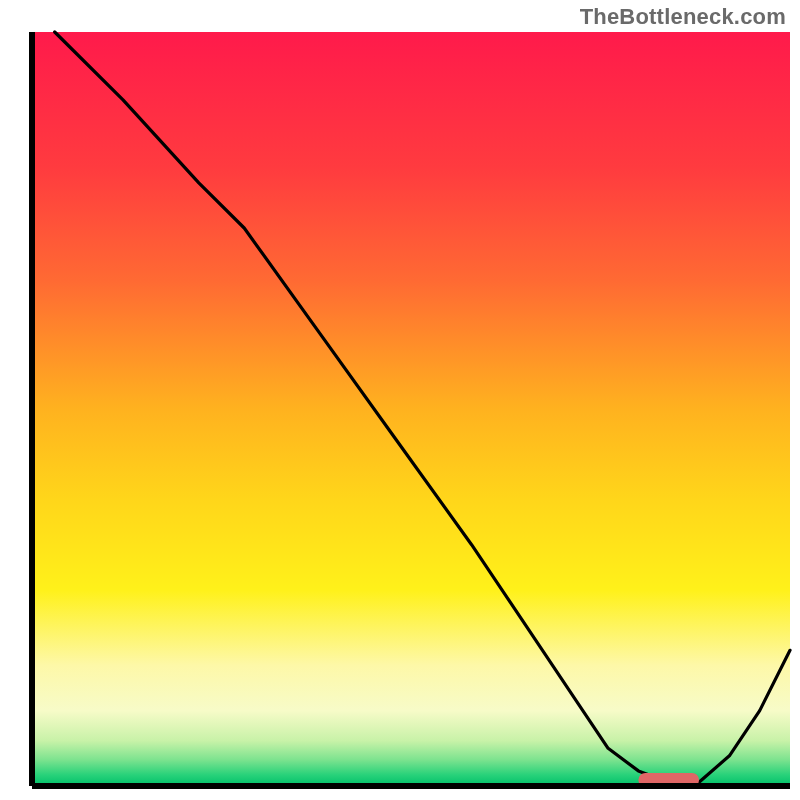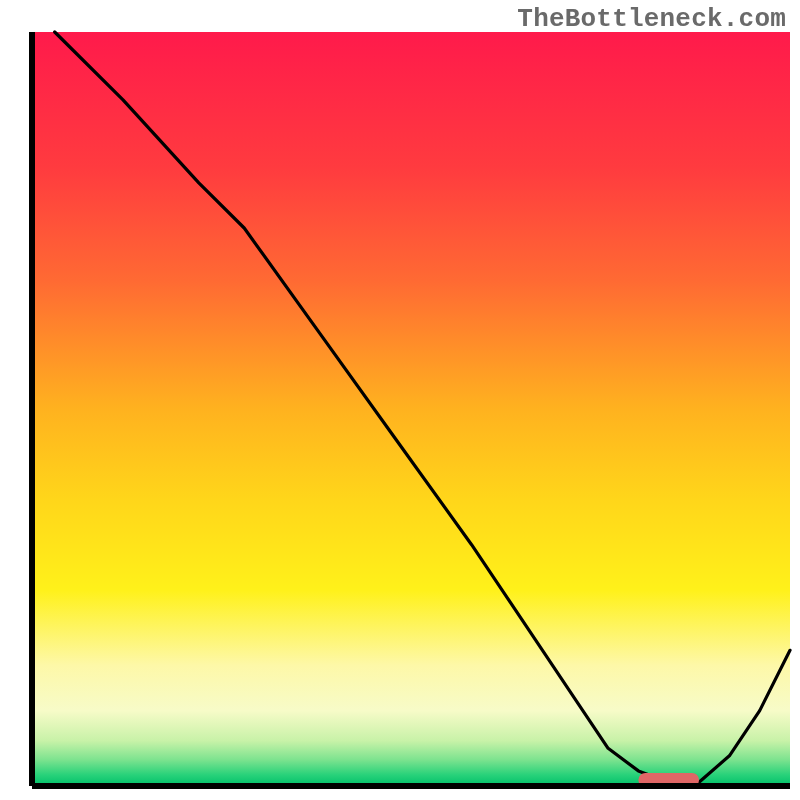--- a/index.html
+++ b/index.html
@@ -12,22 +12,22 @@
   }
   .chart-container {
     position: relative;
     width: 800px;
     height: 800px;
   }
   .watermark {
     position: absolute;
     top: 4px;
     right: 14px;
-    font-family: Liberation Mono, monospace;
-    font-size: 26px;
+    font-family: Liberation Sans, sans-serif;
+    font-size: 22px;
     font-weight: 600;
     color: #6a6a6a;
     letter-spacing: 0.2px;
     z-index: 10;
   }
   svg {
     display: block;
   }
 </style>
 </head>

